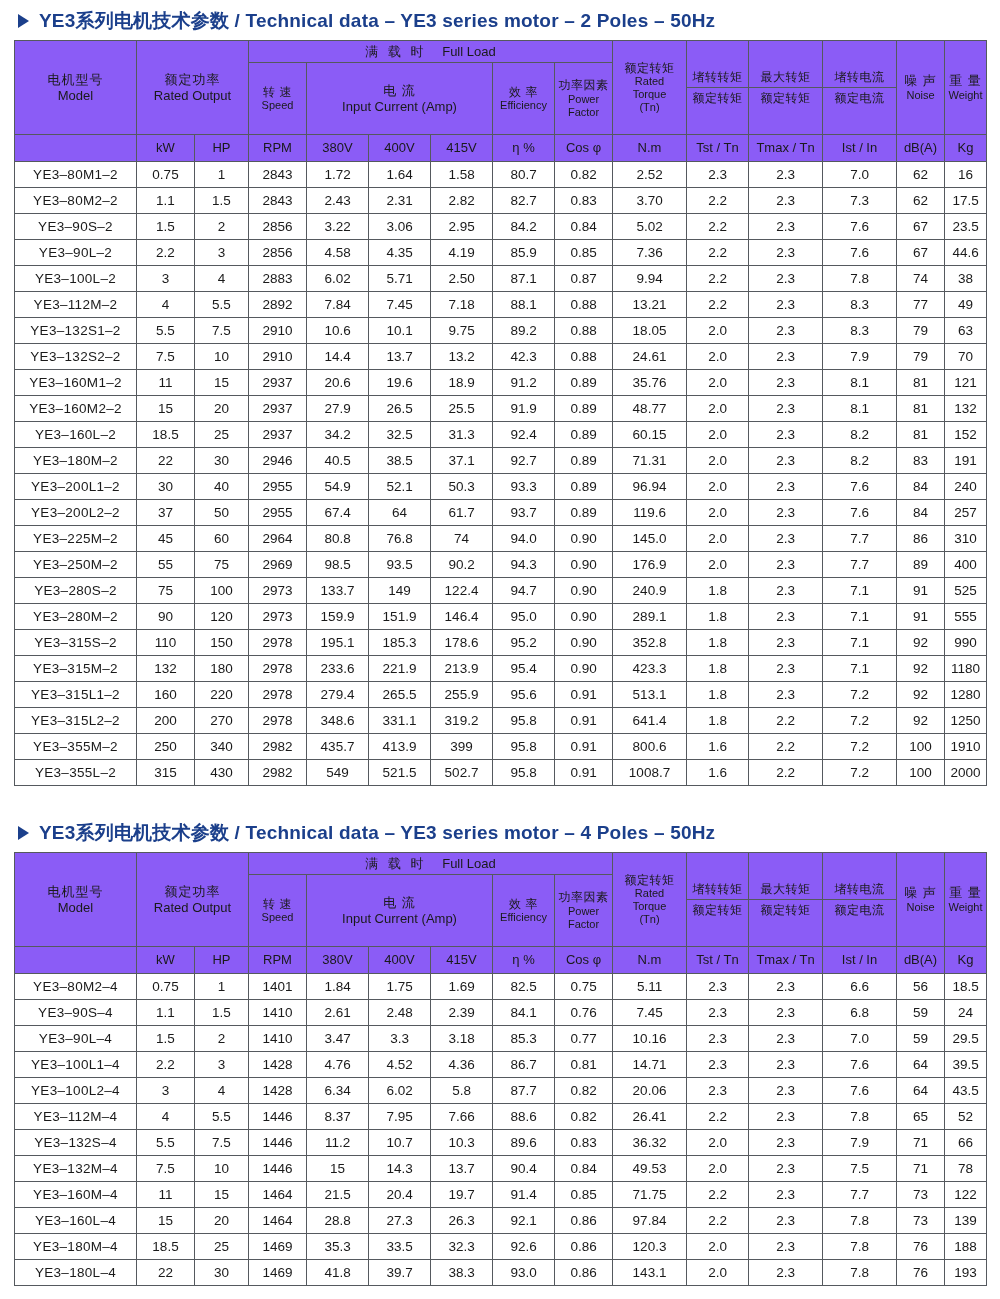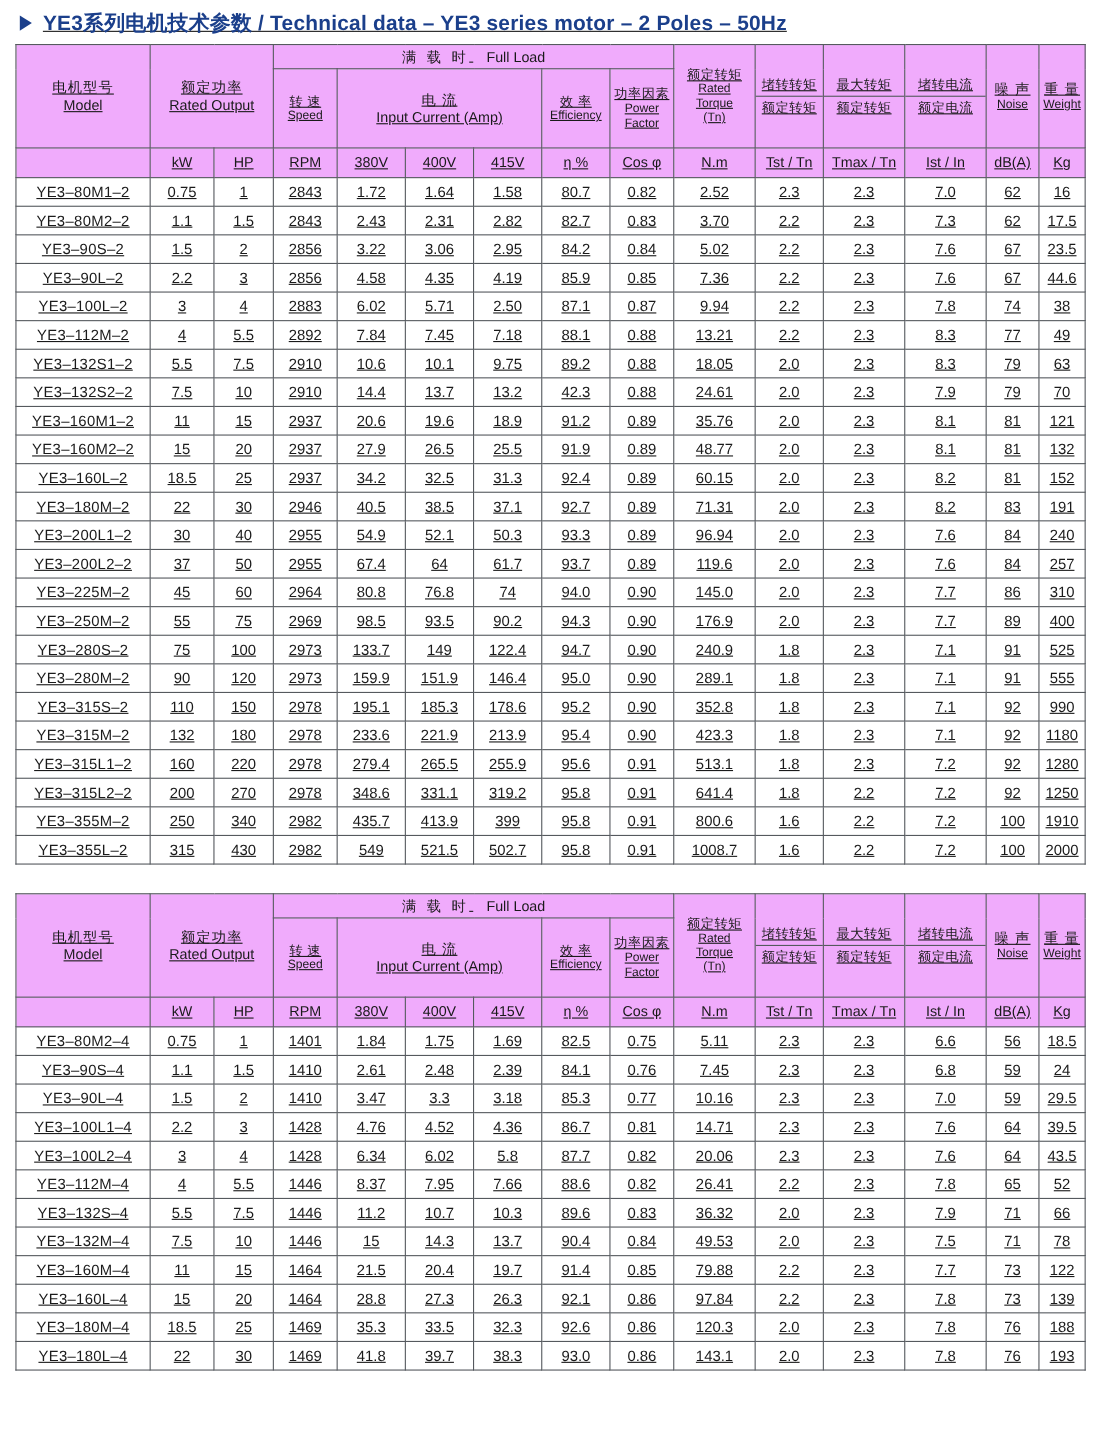--- a/index.html
+++ b/index.html
@@ -11,21 +11,20 @@
     width: 1000px;
     height: 1299px;
     font-family: "Liberation Sans", sans-serif;
     color: #1a1a1a;
     overflow: hidden;
   }
   .page {
     width: 872px;
     padding: 0;
     box-sizing: border-box;
-    text-decoration: underline;
   }
   .section {
     padding: 0 14px;
     box-sizing: border-box;
   }
   .section-title {
     display: flex;
     align-items: center;
     gap: 8px;
     padding: 8px 0 6px 4px;
@@ -52,21 +51,21 @@
     font-size: 13px;
   }
   table.data th, table.data td {
     border: 1px solid #55595e;
     text-align: center;
     vertical-align: middle;
     padding: 0;
     line-height: 1.18;
   }
   table.data thead th {
-    background: #f0abfc;
+    background: #8b5cf6;
     font-weight: normal;
     font-size: 13px;
   }
   .hcn {
     display: block;
     font-size: 13px;
     letter-spacing: 1px;
   }
   .hen {
     display: block;
@@ -625,20 +624,24 @@
             <td>100</td>
             <td>2000</td>
           </tr>
         </tbody>
     </table>
   </div>
 
   <div class="gap"></div>
 
   <div class="section">
+    <div class="section-title">
+      <span class="tri-icon"></span>
+      <span class="title-text">YE3系列电机技术参数  /  Technical data – YE3 series motor – 4 Poles – 50Hz</span>
+    </div>
 
     <table class="data">
       <colgroup>
         <col style="width:122px">
         <col style="width:58px">
         <col style="width:54px">
         <col style="width:58px">
         <col style="width:62px">
         <col style="width:62px">
         <col style="width:62px">
@@ -869,21 +872,21 @@
           <tr>
             <td class="model">YE3–160M–4</td>
             <td>11</td>
             <td>15</td>
             <td>1464</td>
             <td>21.5</td>
             <td>20.4</td>
             <td>19.7</td>
             <td>91.4</td>
             <td>0.85</td>
-            <td>79.88</td>
+            <td>71.75</td>
             <td>2.2</td>
             <td>2.3</td>
             <td>7.7</td>
             <td>73</td>
             <td>122</td>
           </tr>
           <tr>
             <td class="model">YE3–160L–4</td>
             <td>15</td>
             <td>20</td>

